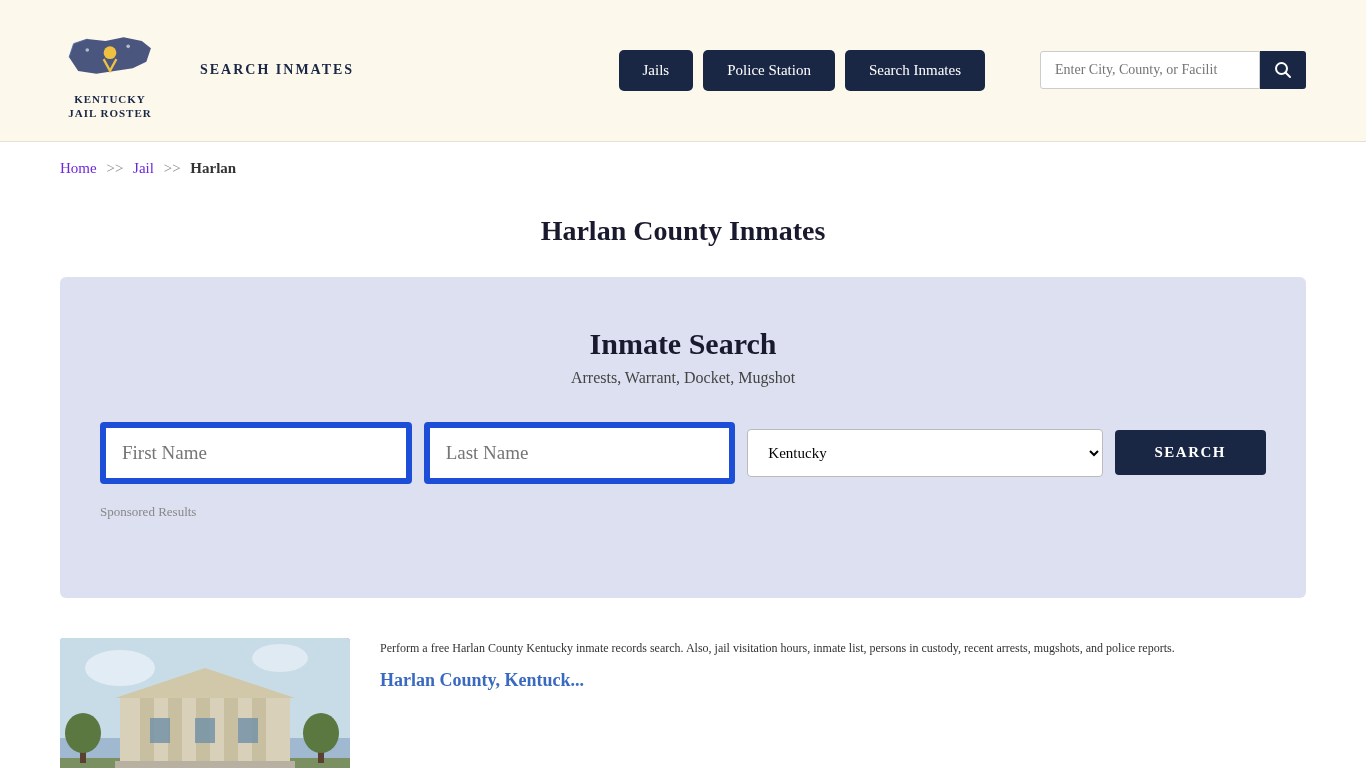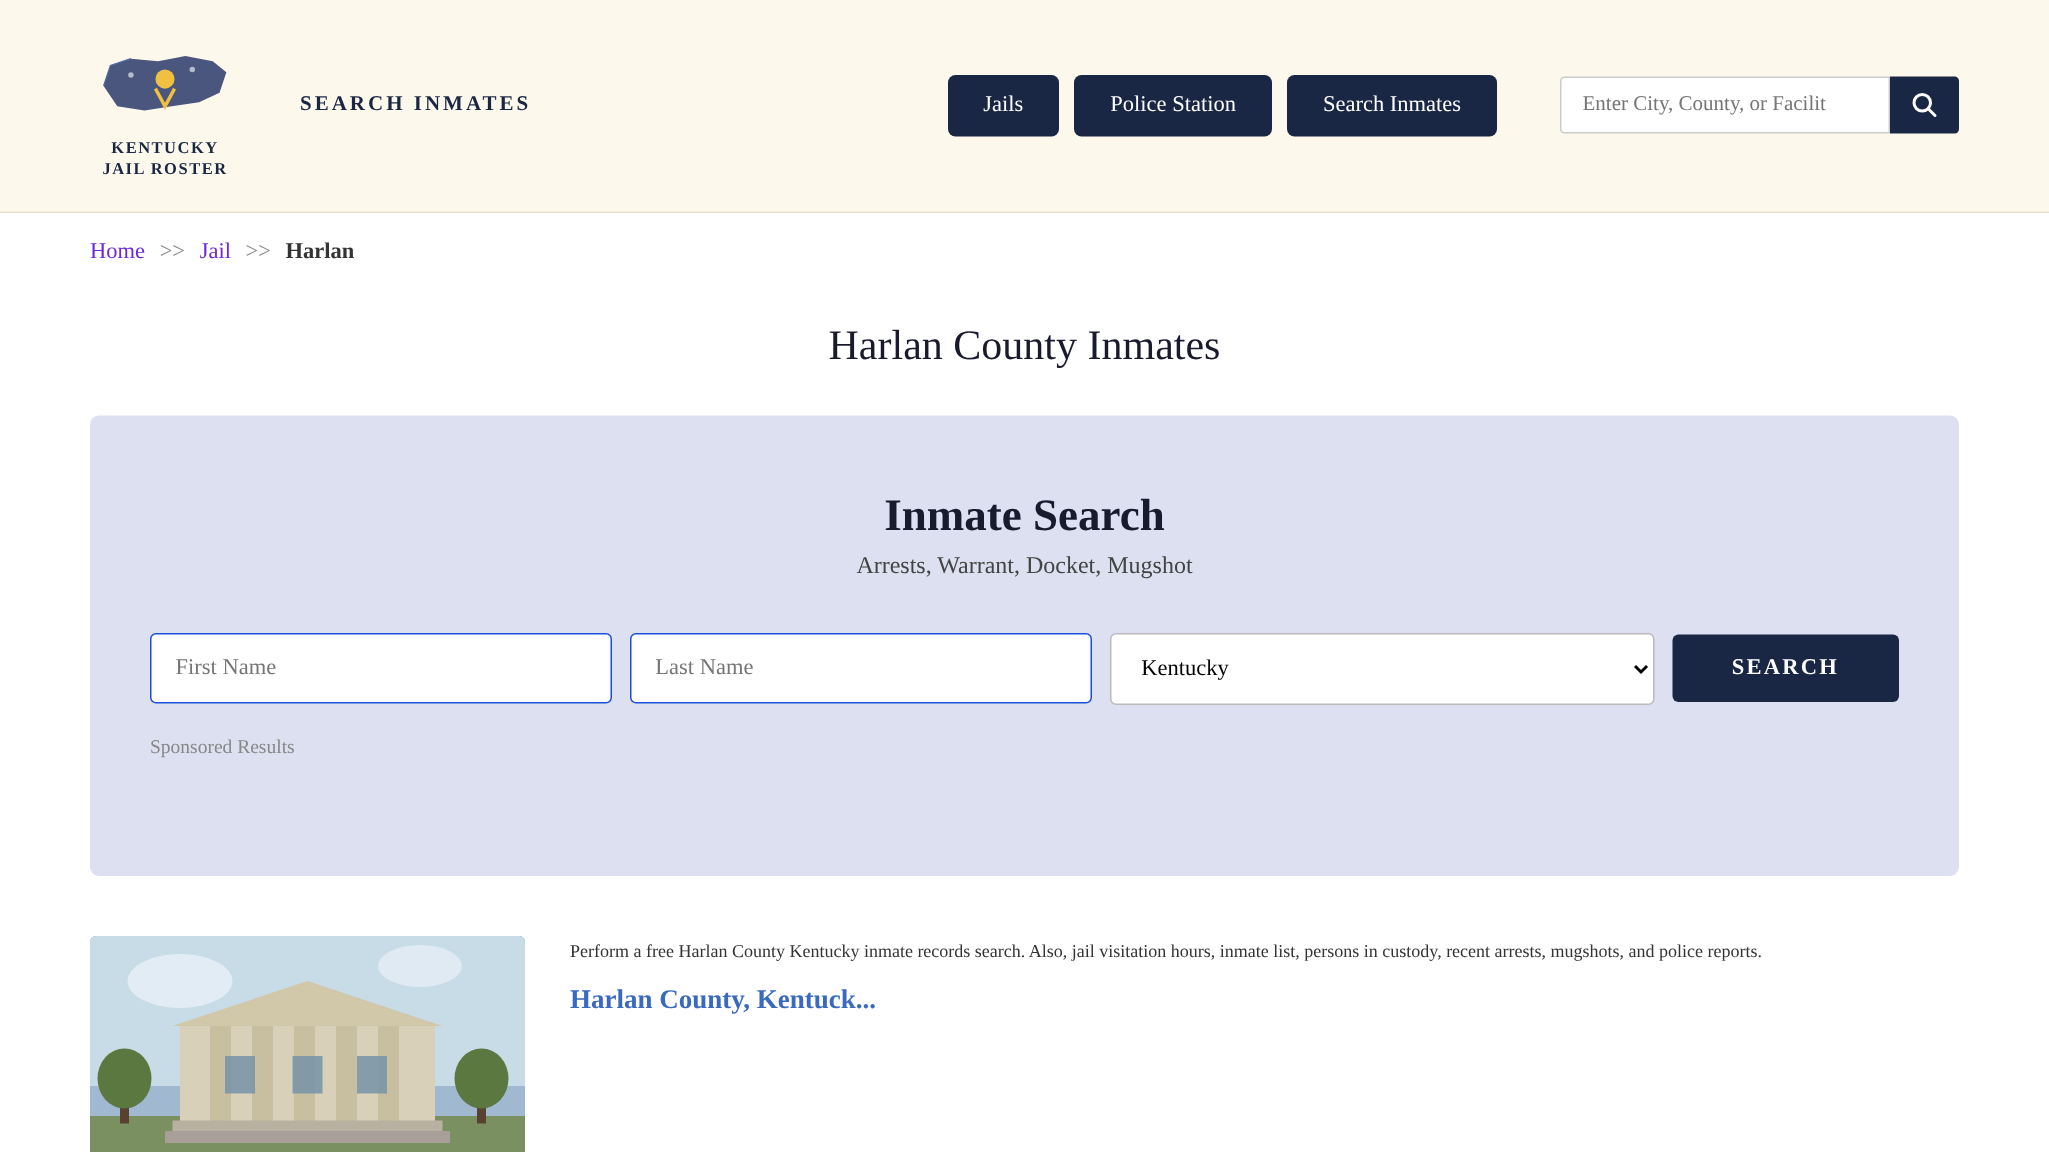--- a/index.html
+++ b/index.html
@@ -56,21 +56,21 @@
       padding: 12px 24px;
       border-radius: 5px;
       font-size: 15px;
       cursor: pointer;
       font-family: inherit;
       white-space: nowrap;
     }
     .search-bar {
       display: flex;
       align-items: center;
-      margin-left: 12px;
+      margin-left: 25px;
     }
     .search-bar input {
       border: 1px solid #ccc;
       padding: 10px 14px;
       font-size: 14px;
       width: 220px;
       outline: none;
       border-radius: 3px 0 0 3px;
       font-family: inherit;
     }
@@ -101,21 +101,21 @@
     .breadcrumb .sep { margin: 0 6px; color: #888; }
     .breadcrumb .current { font-weight: bold; color: #333; }
 
     
     .page-title-section {
       text-align: center;
       padding: 20px 60px 10px;
     }
     .page-title {
       font-size: 28px;
-      font-weight: normal;
+      font-weight: bold;
       color: #1a1a2e;
       font-family: Georgia, serif;
     }
 
     
     .search-section {
       margin: 20px 60px;
       background: #dde0f0;
       border-radius: 6px;
       padding: 50px 40px 78px;
@@ -135,22 +135,22 @@
       margin-bottom: 35px;
     }
     .search-form {
       display: flex;
       gap: 12px;
       align-items: center;
     }
     .search-form input {
       flex: 1;
       padding: 14px 16px;
-      font-size: 15px;
-      border: 1px solid #1d4ed8;
+      font-size: 19px;
+      border: 6px solid #1d4ed8;
       border-radius: 4px;
       font-family: inherit;
       outline: none;
       background: #fff;
     }
     .search-form select {
       flex: 1.2;
       padding: 14px 16px;
       font-size: 15px;
       border: 1px solid #bbb;

